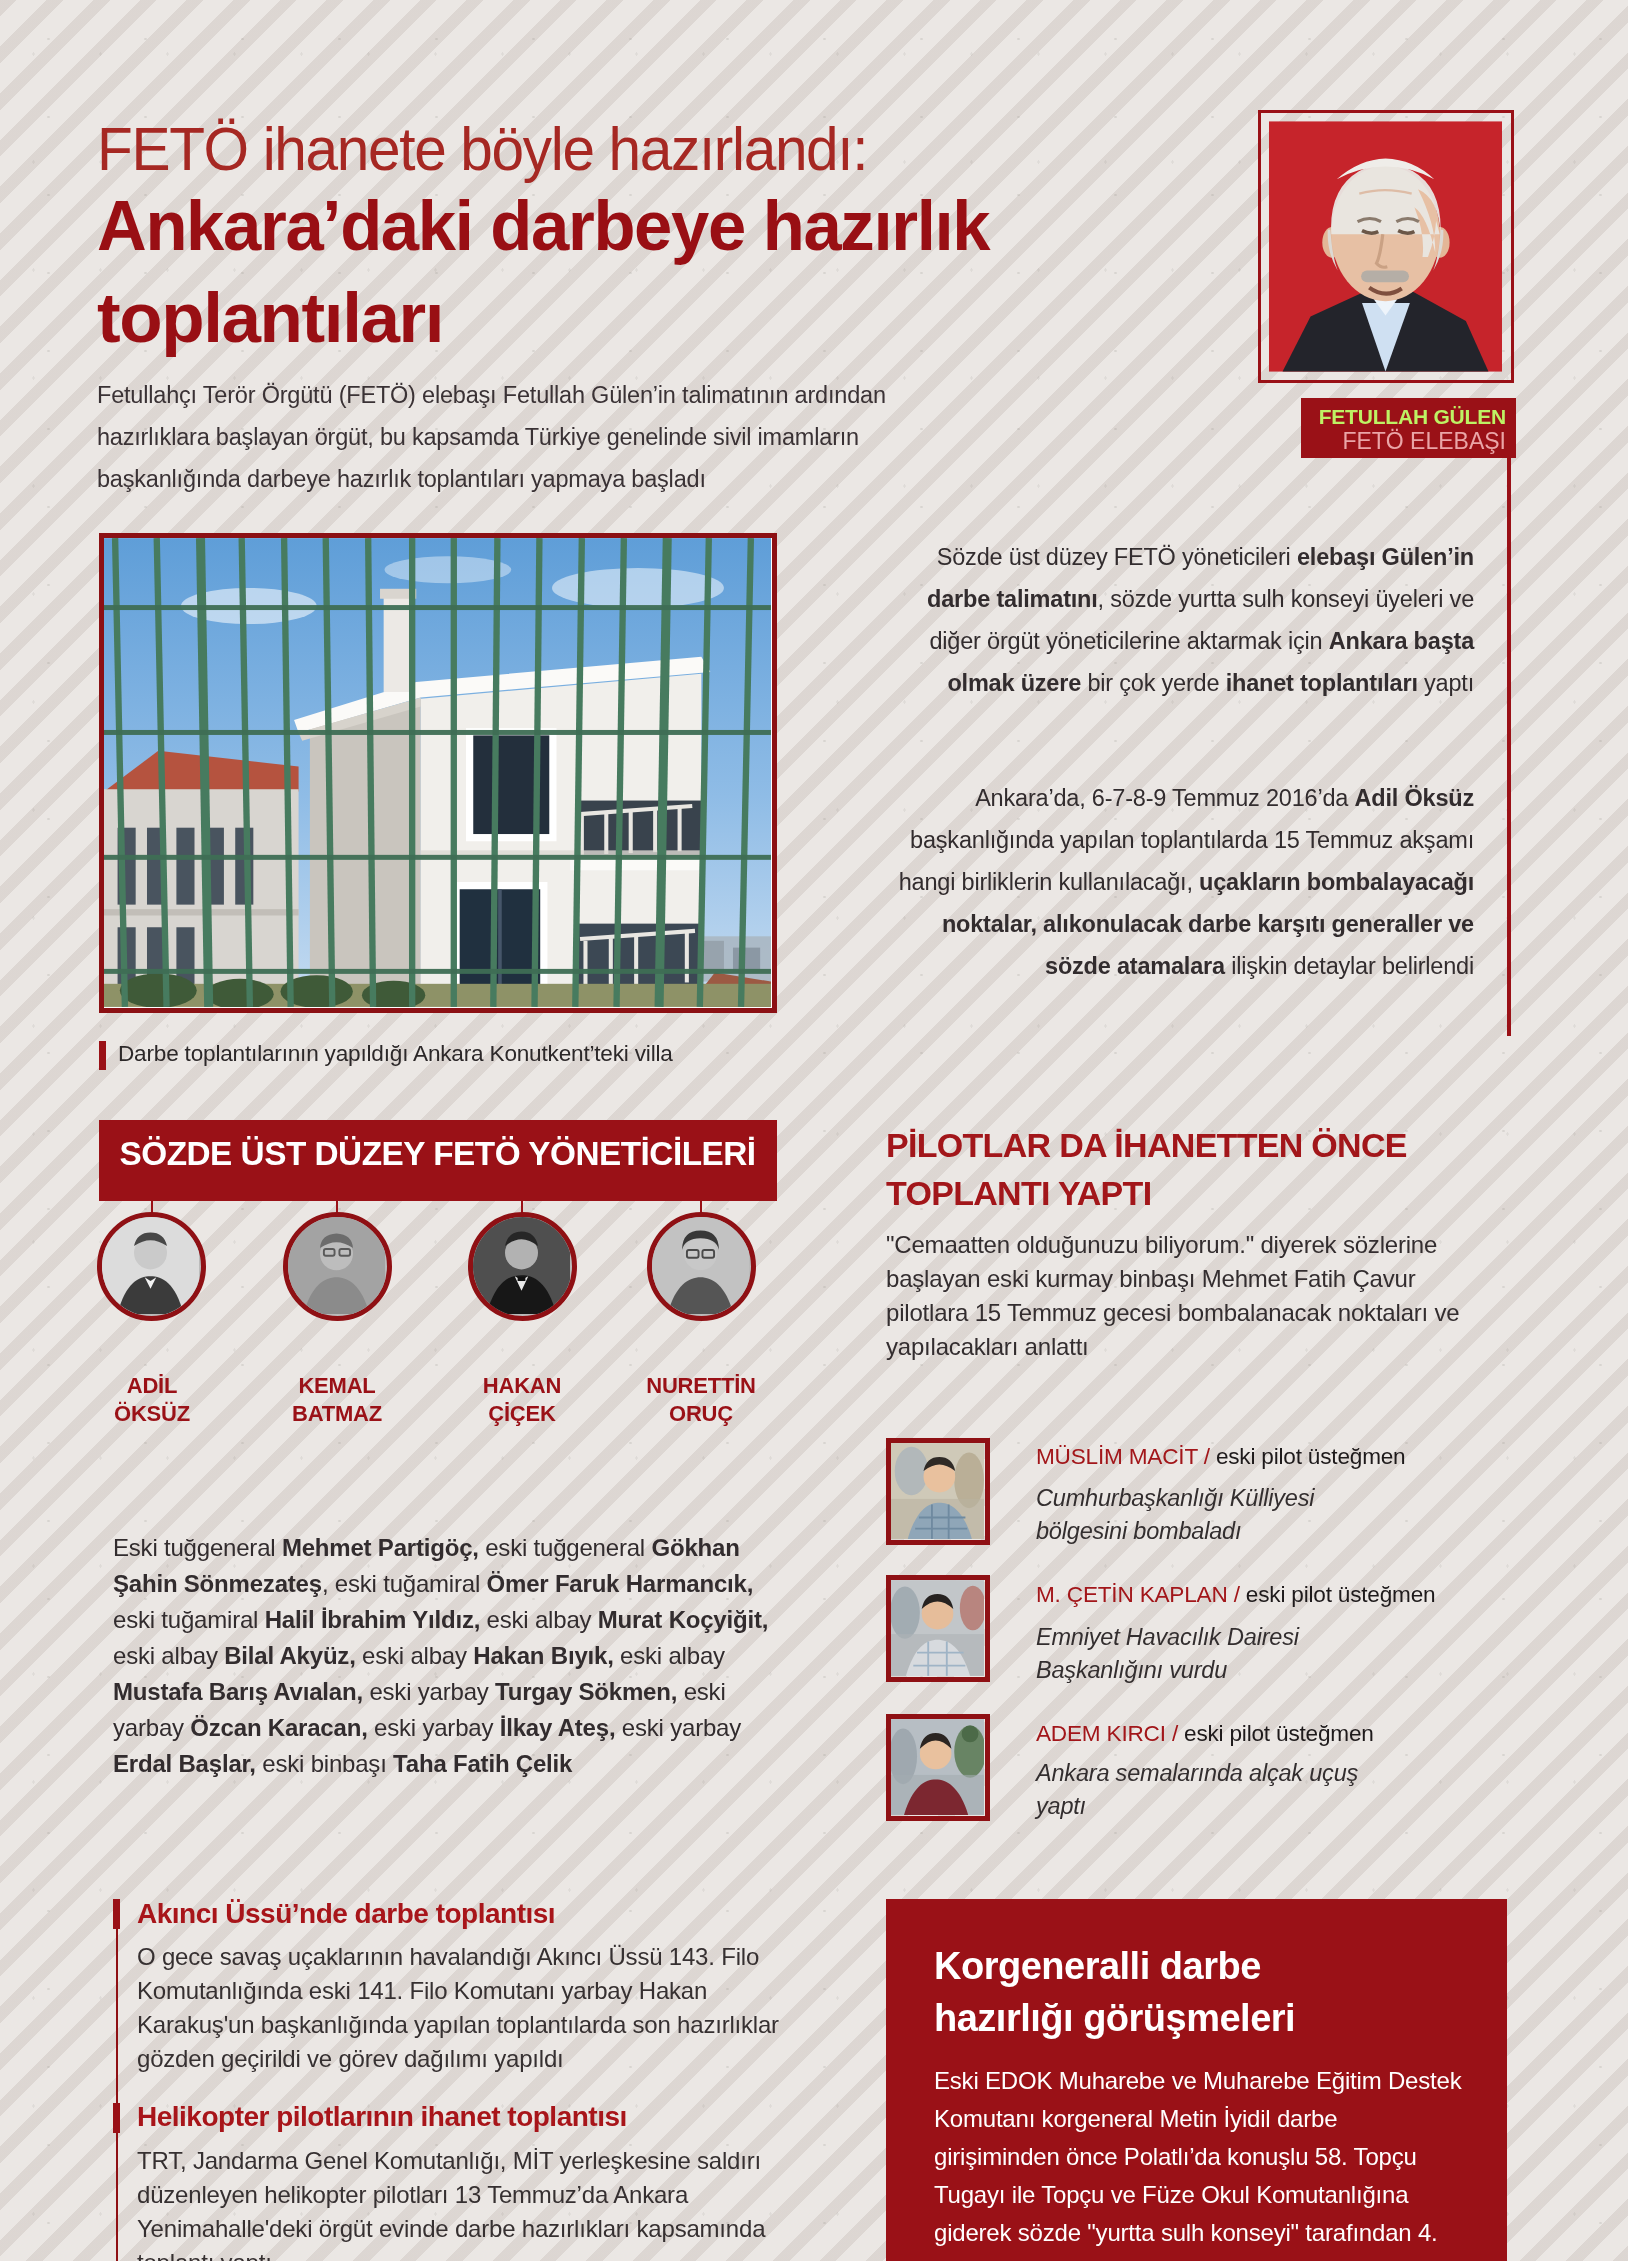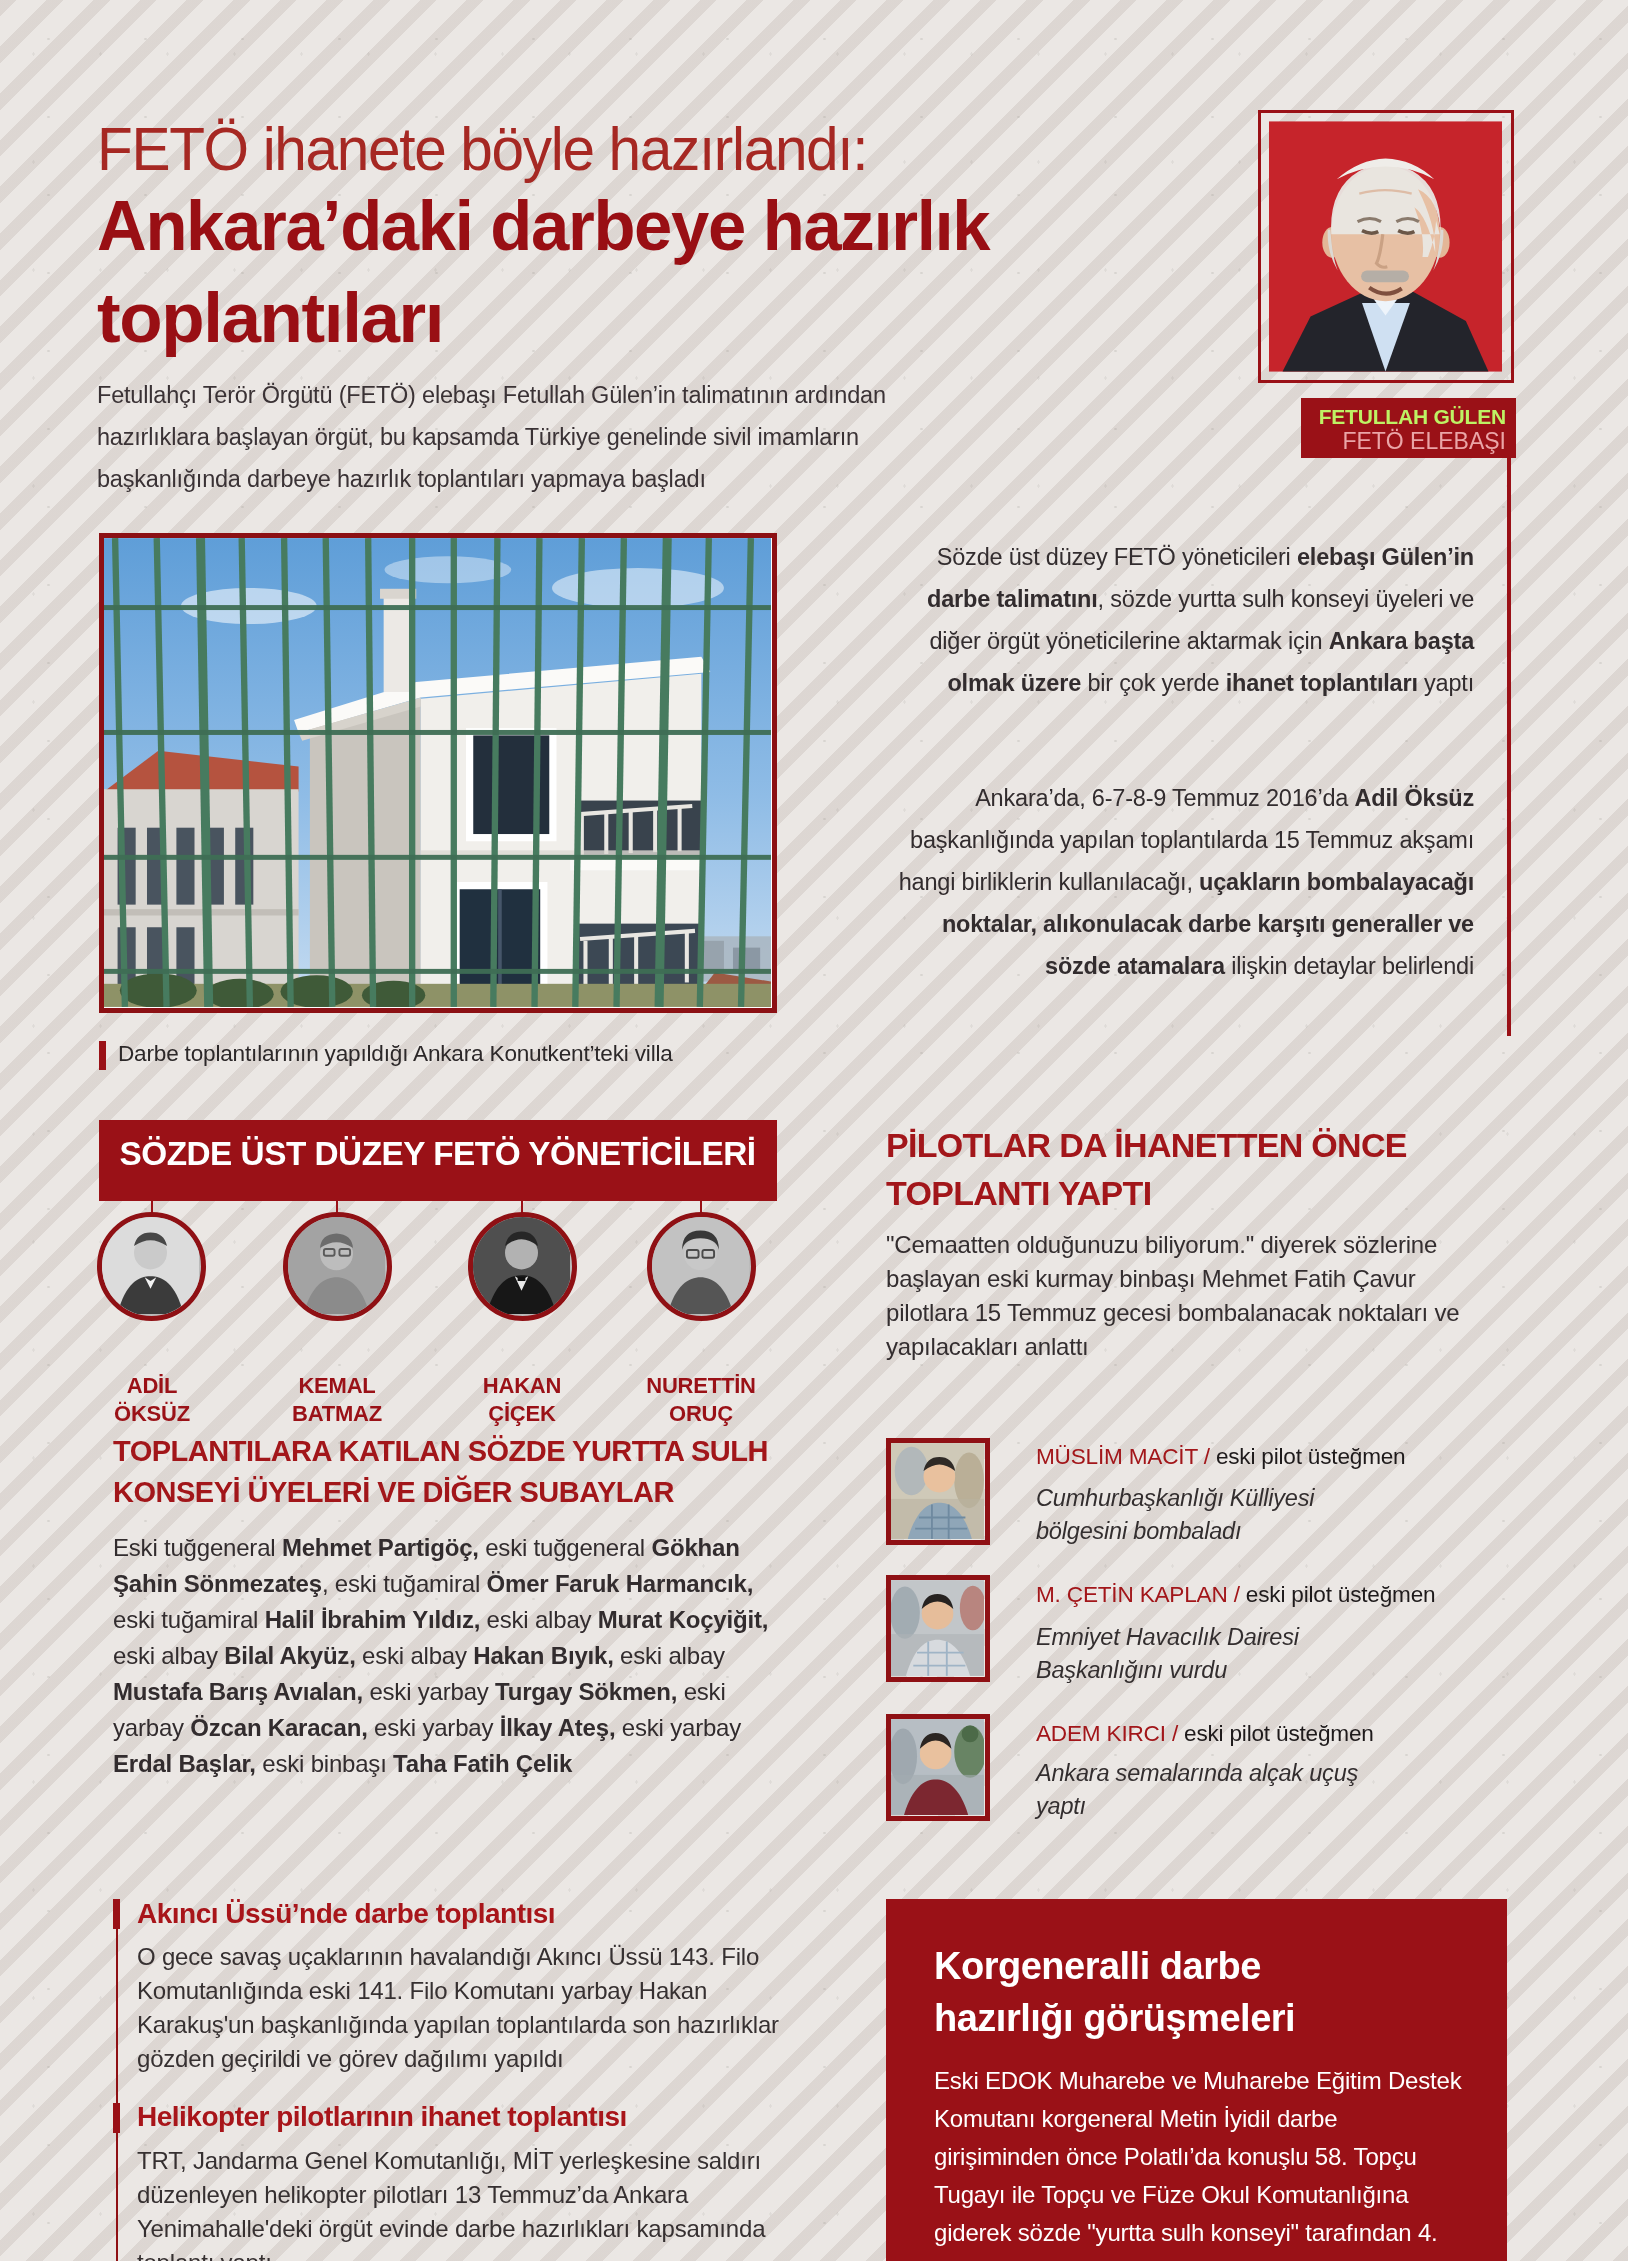--- a/index.html
+++ b/index.html
@@ -336,21 +336,20 @@
         <circle cx="48" cy="37" r="17" fill="#e9c19e"></circle>
         <path d="M31,32 Q34,15 48,15 Q62,15 65,32 Q56,23 48,23 Q40,23 31,32Z" fill="#2b2522"></path>
         <path d="M14,103 C23,73 36,65 48,65 C60,65 74,73 83,103 Z" fill="#7c2730"></path>
       </svg>
   </div>
   <div class="abs pilot-name" style="top:1721px">
     <span class="nm">ADEM KIRCI</span><span class="sep"> / </span><span class="role">eski pilot üsteğmen</span>
   </div>
   <div class="abs pilot-desc" style="top:1757px">Ankara semalarında alçak uçuş yaptı</div>
 
-  <div class="abs" id="council-title">TOPLANTILARA KATILAN SÖZDE YURTTA SULH KONSEYİ ÜYELERİ VE DİĞER SUBAYLAR</div>
   <div class="abs" id="council-body">Eski tuğgeneral <b>Mehmet Partigöç,</b> eski tuğgeneral <b>Gökhan Şahin Sönmezateş</b>, eski tuğamiral <b>Ömer Faruk Harmancık,</b> eski tuğamiral <b>Halil İbrahim Yıldız,</b> eski albay <b>Murat Koçyiğit,</b> eski albay <b>Bilal Akyüz,</b> eski albay <b>Hakan Bıyık,</b> eski albay <b>Mustafa Barış Avıalan,</b> eski yarbay <b>Turgay Sökmen,</b> eski yarbay <b>Özcan Karacan,</b> eski yarbay <b>İlkay Ateş,</b> eski yarbay <b>Erdal Başlar,</b> eski binbaşı <b>Taha Fatih Çelik</b></div>
 
   <div class="abs" id="meetings-line"></div>
 
   <div class="abs meeting-bar" style="top:1899px"></div>
   <div class="abs meeting-title" style="top:1898px">Akıncı Üssü’nde darbe toplantısı</div>
   <div class="abs meeting-body" style="top:1940px">O gece savaş uçaklarının havalandığı Akıncı Üssü 143. Filo Komutanlığında eski 141. Filo Komutanı yarbay Hakan Karakuş'un başkanlığında yapılan toplantılarda son hazırlıklar gözden geçirildi ve görev dağılımı yapıldı</div>
 
   <div class="abs meeting-bar" style="top:2103px"></div>
   <div class="abs meeting-title" style="top:2101px">Helikopter pilotlarının ihanet toplantısı</div>

